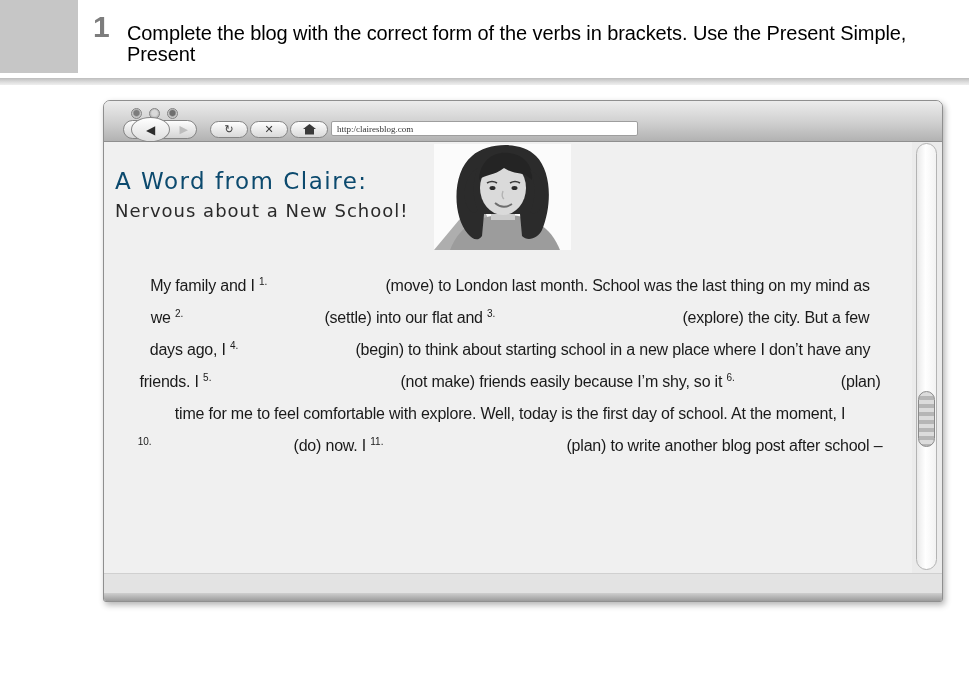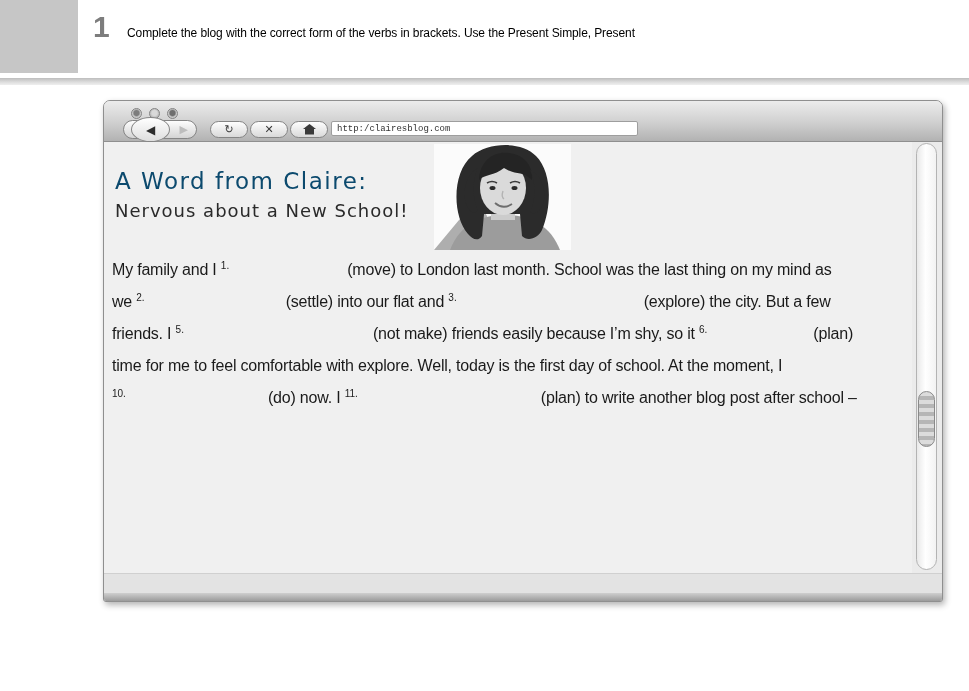--- a/index.html
+++ b/index.html
@@ -3,21 +3,21 @@
 <meta charset="utf-8">
 <style>
   html,body{margin:0;padding:0;}
   body{
     width:969px;height:691px;position:relative;background:#ffffff;
     font-family:"Liberation Sans", sans-serif;overflow:hidden;
   }
   
   .corner-box{position:absolute;left:0;top:0;width:78px;height:73px;background:#c6c6c6;}
   .ex-num{position:absolute;left:93px;top:10px;font-size:30px;font-weight:bold;color:#7d7d7d;}
-  .instructions{position:absolute;left:127px;top:23px;width:800px;font-size:12px;color:#000;line-height:21px;letter-spacing:-0.1px;}
+  .instructions{position:absolute;left:127px;top:23px;width:800px;font-size:20px;color:#000;line-height:21px;letter-spacing:-0.1px;}
   .divider{position:absolute;left:0;top:78px;width:969px;height:7px;
     background:linear-gradient(#bdbdbd,#dedede 60%,#efefef);}
   
   .browser{position:absolute;left:103px;top:100px;width:838px;height:500px;
     border:1px solid #8f8f8f;border-radius:7px 7px 3px 3px;background:#f0f0f0;
     box-shadow:2px 3px 6px rgba(0,0,0,0.30);overflow:hidden;}
   .chrome{position:absolute;left:0;top:0;width:100%;height:40px;
     background:linear-gradient(#ececec,#cfcfcf 55%,#b2b2b2);border-bottom:1px solid #8f8f8f;}
   .tl-row{position:absolute;left:27px;top:7px;display:flex;gap:7px;}
   .tl{width:11px;height:11px;border-radius:50%;border:1px solid #838383;box-sizing:border-box;}
@@ -29,30 +29,30 @@
     background:linear-gradient(#fdfdfd,#d4d4d4);}
   .back-btn{position:absolute;left:7px;top:-4px;width:37px;height:23px;border:1px solid #858585;
     border-radius:50%;background:linear-gradient(#ffffff,#dedede);
     display:flex;align-items:center;justify-content:center;font-size:12px;color:#2d2d2d;}
   .fwd-btn{position:absolute;right:8px;top:2px;font-size:11px;color:#bdbdbd;}
   .spacer{width:13px;}
   .chrome-btn{width:38px;height:17px;border:1px solid #858585;border-radius:10px;margin-right:2px;
     background:linear-gradient(#fefefe,#d9d9d9);display:flex;align-items:center;justify-content:center;
     font-family:"DejaVu Sans", sans-serif;font-size:11px;color:#3a3a3a;box-sizing:border-box;}
   .url-bar{position:absolute;left:227px;top:20px;width:307px;height:15px;border:1px solid #9e9e9e;
-    border-radius:2px;background:#ffffff;font-family:Liberation Mono, monospace;
+    border-radius:2px;background:#ffffff;font-family:Liberation Serif, serif;
     font-size:9px;color:#333;padding:0 5px;box-sizing:border-box;outline:none;}
   
   .content{position:absolute;left:2px;top:41px;width:806px;height:432px;background:#f0f0f0;}
   .blog-title1{position:absolute;left:9px;top:26px;font-family:"DejaVu Sans", sans-serif;
     font-size:23px;letter-spacing:1.5px;color:#0c4a6e;}
   .blog-title2{position:absolute;left:9px;top:58px;font-family:"DejaVu Sans", sans-serif;
     font-size:18px;letter-spacing:1px;color:#2a2a2a;}
   .photo{position:absolute;left:328px;top:2px;width:137px;height:106px;}
-  .blog-body{position:absolute;left:6px;top:112px;width:796px;}
+  .blog-body{position:absolute;left:6px;top:128px;width:796px;text-align:center;}
   .blog-line{height:32px;line-height:32px;white-space:nowrap;font-size:16px;color:#1a1a1a;letter-spacing:-0.2px;}
   .sup{font-size:10px;position:relative;top:-6px;letter-spacing:0;}
   .blank{display:inline-block;height:20px;vertical-align:-5px;}
   
   .scroll-col{position:absolute;right:0;top:41px;width:30px;height:432px;background:#ebebeb;}
   .scroll-track{position:absolute;right:5px;top:42px;width:21px;height:427px;border:1px solid #b3b3b3;
     border-radius:11px;background:linear-gradient(90deg,#e9e9e9,#ffffff 45%,#f2f2f2);box-sizing:border-box;}
   .scroll-thumb{position:absolute;left:1px;top:247px;width:17px;height:56px;border:1px solid #8a8a8a;
     border-radius:9px;box-sizing:border-box;
     background:repeating-linear-gradient(180deg,#dcdcdc 0 4px,#b6b6b6 4px 8px);}
@@ -128,20 +128,21 @@
       <ellipse cx="80.5" cy="44" rx="3" ry="2" fill="#2b2b2b"></ellipse>
       <path d="M69,47 q-2,6 1,8" stroke="#b3b3b3" stroke-width="1.4" fill="none"></path>
       <path d="M61,59 q8,7 17,1" stroke="#6e6e6e" stroke-width="1.8" fill="none"></path>
       <path d="M44,24 C38,36 38,54 44,66 C40,72 33,66 31,56 C29,44 33,30 44,24 Z" fill="#2b2b2b"></path>
       <path d="M96,26 C102,38 102,56 96,68 C102,72 108,66 110,56 C112,44 106,30 96,26 Z" fill="#2b2b2b"></path>
     </svg>
 
     <div class="blog-body">
         <div class="blog-line"><span>My family and I </span><span class="sup">1.</span><span class="blank" style="width: 118px;"></span><span>(move) to London last month. School was the last thing on my mind as</span></div>
         <div class="blog-line"><span>we </span><span class="sup">2.</span><span class="blank" style="width: 141px;"></span><span>(settle) into our flat and </span><span class="sup">3.</span><span class="blank" style="width: 187px;"></span><span>(explore) the city. But a few</span></div>
+        <div class="blog-line"><span>days ago, I </span><span class="sup">4.</span><span class="blank" style="width: 117px;"></span><span>(begin) to think about starting school in a new place where I don’t have any</span></div>
         <div class="blog-line"><span>friends. I </span><span class="sup">5.</span><span class="blank" style="width: 189px;"></span><span>(not make) friends easily because I’m shy, so it </span><span class="sup">6.</span><span class="blank" style="width: 106px;"></span><span>(plan)</span></div>
         <div class="blog-line"><span>time for me to feel comfortable with explore. Well, today is the first day of school. At the moment, I</span></div>
         <div class="blog-line"><span class="sup">10.</span><span class="blank" style="width: 142px;"></span><span>(do) now. I </span><span class="sup">11.</span><span class="blank" style="width: 183px;"></span><span>(plan) to write another blog post after school –</span></div>
       </div>
   </div>
 
   <div class="scroll-col"></div>
   <div class="scroll-track">
     <div class="scroll-thumb"></div>
   </div>

